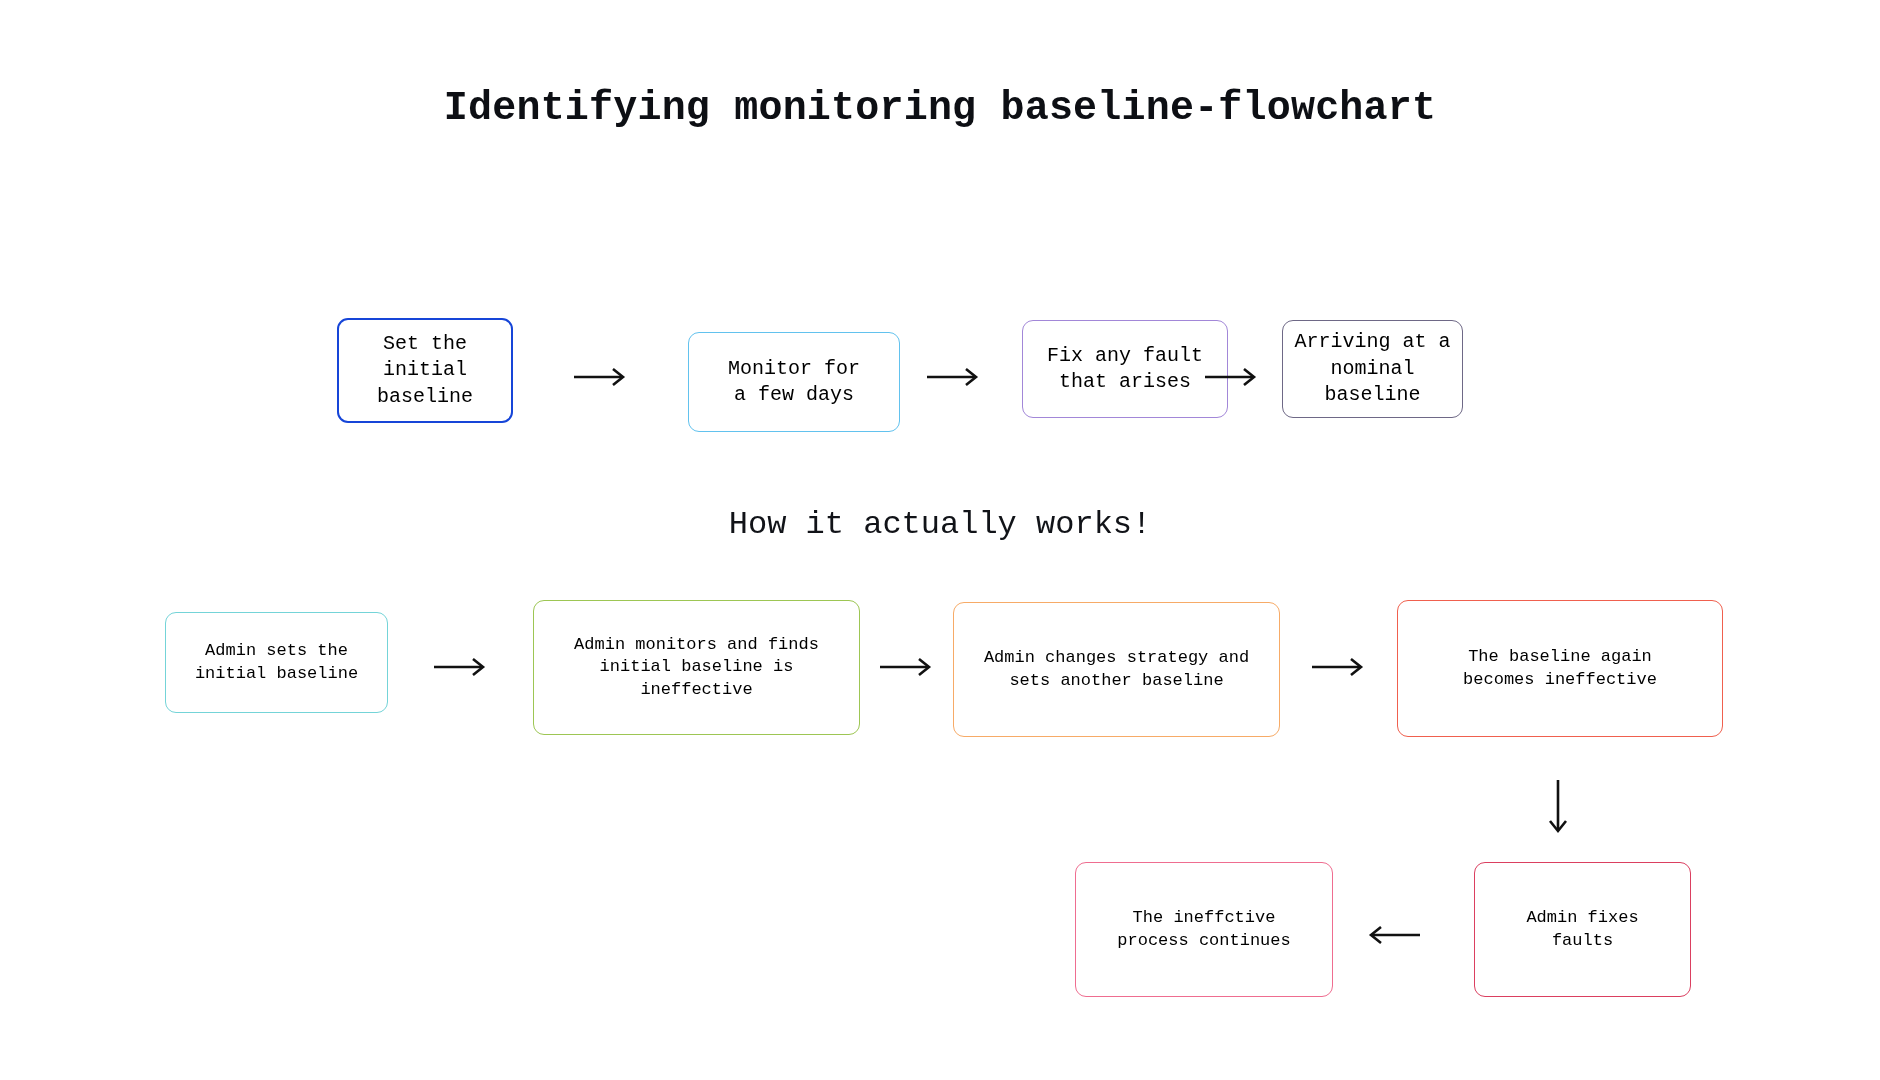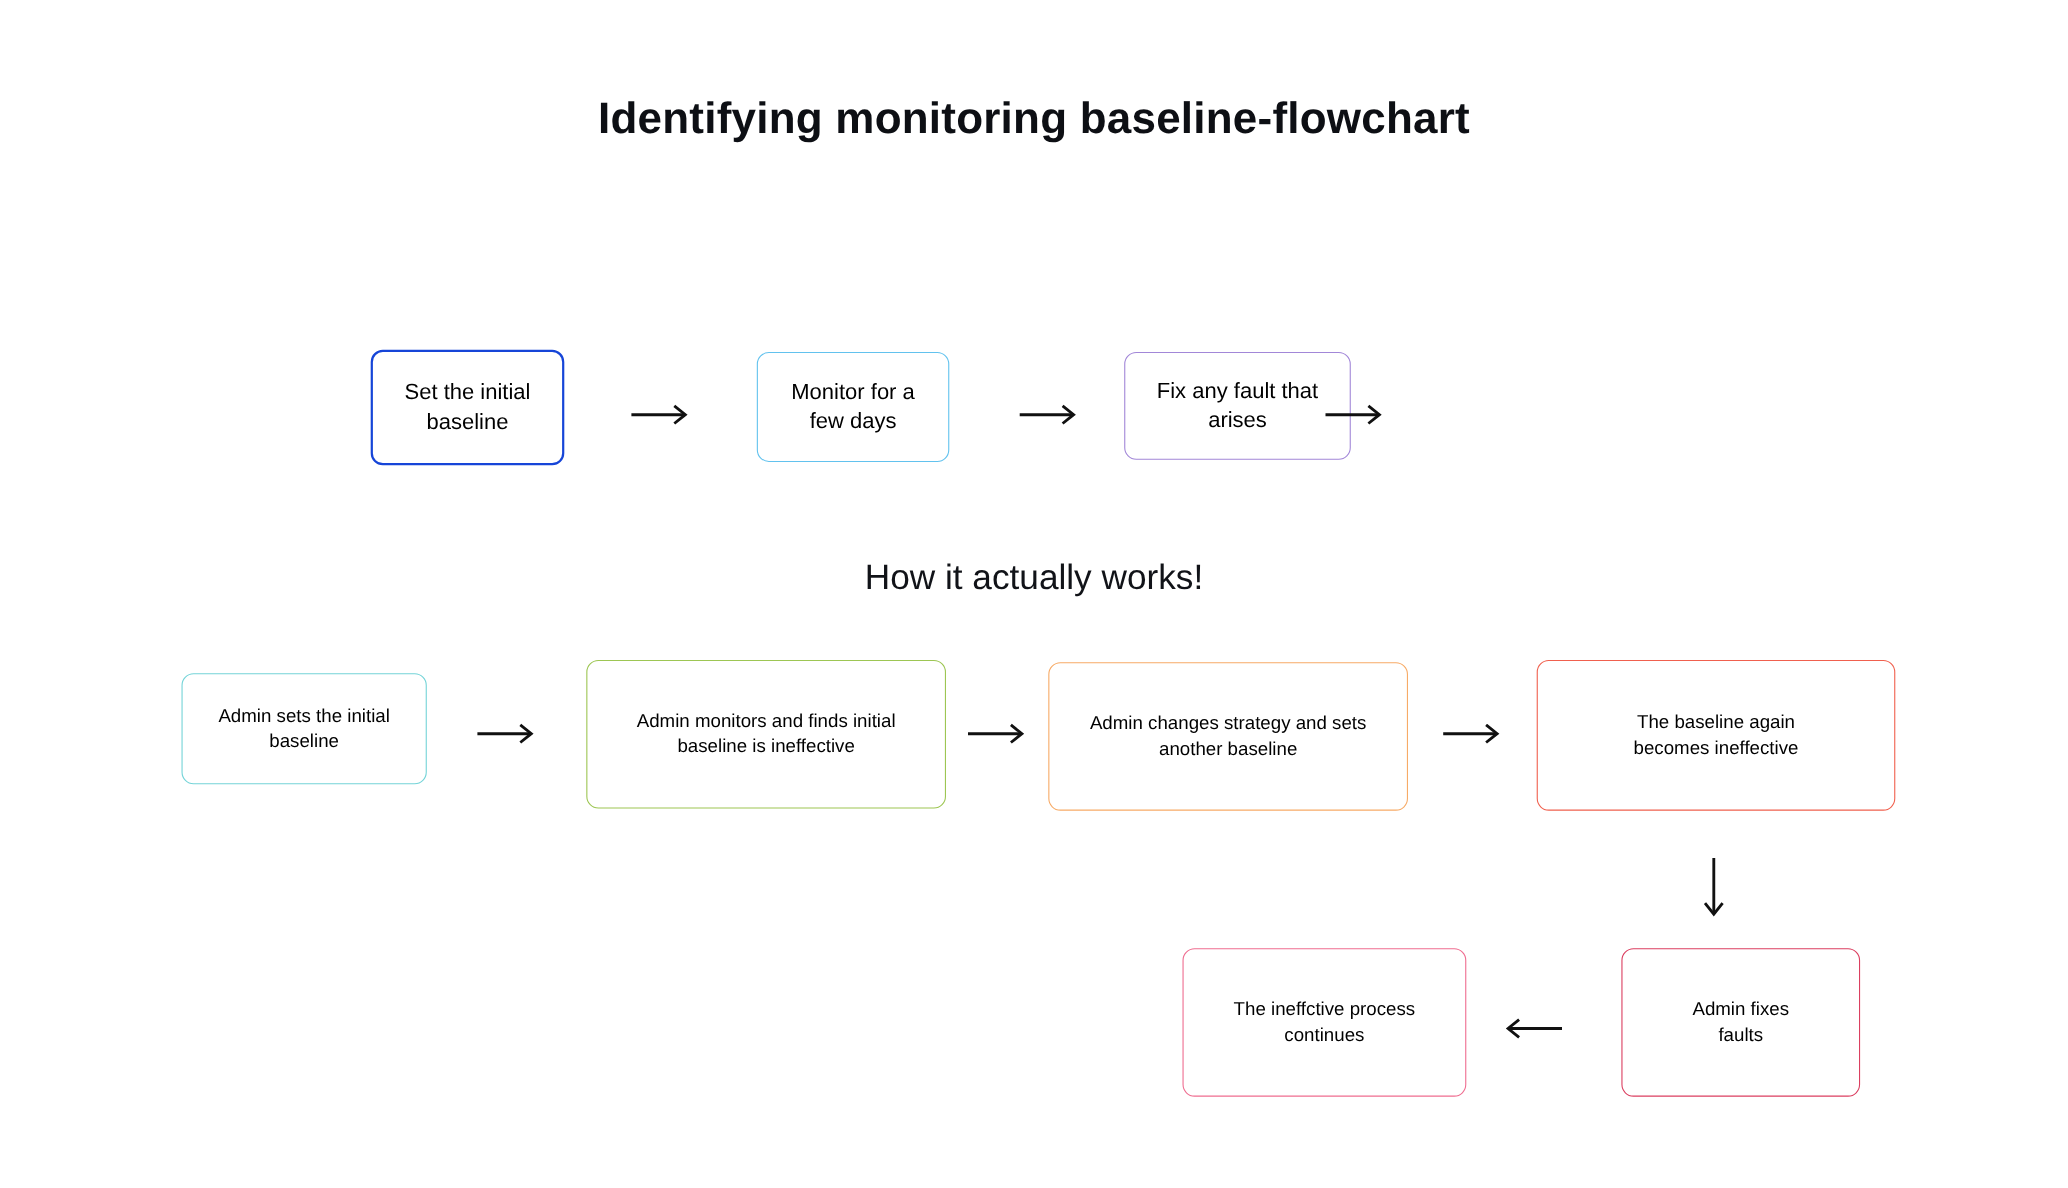--- a/index.html
+++ b/index.html
@@ -1,21 +1,21 @@
 <!DOCTYPE html>
 <html><head>
 <meta charset="utf-8">
 <style>
   html, body { margin: 0; padding: 0; background: #ffffff; }
   .canvas {
     position: relative;
     width: 1880px;
     height: 1080px;
     background: #ffffff;
-    font-family: Liberation Sans, sans-serif;
+    font-family: Liberation Mono, monospace;
     color: #16191f;
     overflow: hidden;
   }
   .page-title {
     position: absolute;
     top: 86px; left: 0; right: 0;
     text-align: center;
     font-size: 40px;
     font-weight: 700;
     letter-spacing: 0.2px;
@@ -44,21 +44,21 @@
     text-align: center;
     font-size: 20px;
     line-height: 1.32;
     box-sizing: border-box;
     color: #000000;
   }
   .row2 { font-size: 17px; }
 
   
   .n-r1b1 { left: 337px;  top: 318px; width: 176px; height: 105px; border-width: 2.6px; padding: 0 17px; }
-  .n-r1b2 { left: 688px;  top: 320px; width: 175px; height: 100px; padding: 0 29px; }
+  .n-r1b2 { left: 688px;  top: 332px; width: 212px; height: 100px; padding: 0 29px; }
   .n-r1b3 { left: 1010px; top: 320px; width: 206px; height: 98px;  padding: 0 14px; margin-left: 12px; }
   .n-r1b4 { left: 1282px; top: 320px; width: 181px; height: 98px;  padding: 0 9px; }
 
   
   .n-r2b1 { left: 165px;  top: 612px; width: 223px; height: 101px; padding: 0 16px; }
   .n-r2b2 { left: 533px;  top: 600px; width: 327px; height: 135px; padding: 0 32px; }
   .n-r2b3 { left: 953px;  top: 602px; width: 327px; height: 135px; padding: 0 22px; }
   .n-r2b4 { left: 1397px; top: 600px; width: 326px; height: 137px; padding: 0 56px; }
 
   
@@ -81,20 +81,21 @@
 
 <div class="canvas">
 
   <div class="page-title">Identifying monitoring baseline-flowchart</div>
 
   <div class="section-heading heading-2">How it actually works!</div>
 
   <div class="node n-r1b1" style="border-color: rgb(22, 69, 216);">Set the initial baseline</div>
   <div class="node n-r1b2" style="border-color: rgb(98, 194, 238);">Monitor for a few days</div>
   <div class="node n-r1b3" style="border-color: rgb(162, 135, 216);">Fix any fault that arises</div>
+  <div class="node n-r1b4" style="border-color: rgb(110, 104, 134);">Arriving at a nominal baseline</div>
 
   <div class="node row2 n-r2b1" style="border-color: rgb(116, 212, 216);">Admin sets the initial baseline</div>
   <div class="node row2 n-r2b2" style="border-color: rgb(157, 198, 83);">Admin monitors and finds initial baseline is ineffective</div>
   <div class="node row2 n-r2b3" style="border-color: rgb(247, 171, 103);">Admin changes strategy and sets another baseline</div>
   <div class="node row2 n-r2b4" style="border-color: rgb(240, 96, 78);">The baseline again becomes ineffective</div>
 
   <div class="node row2 n-r3b1" style="border-color: rgb(219, 63, 96);">Admin fixes faults</div>
   <div class="node row2 n-r3b2" style="border-color: rgb(239, 109, 144);">The ineffctive process continues</div>
 
   <span class="arrow a1">

